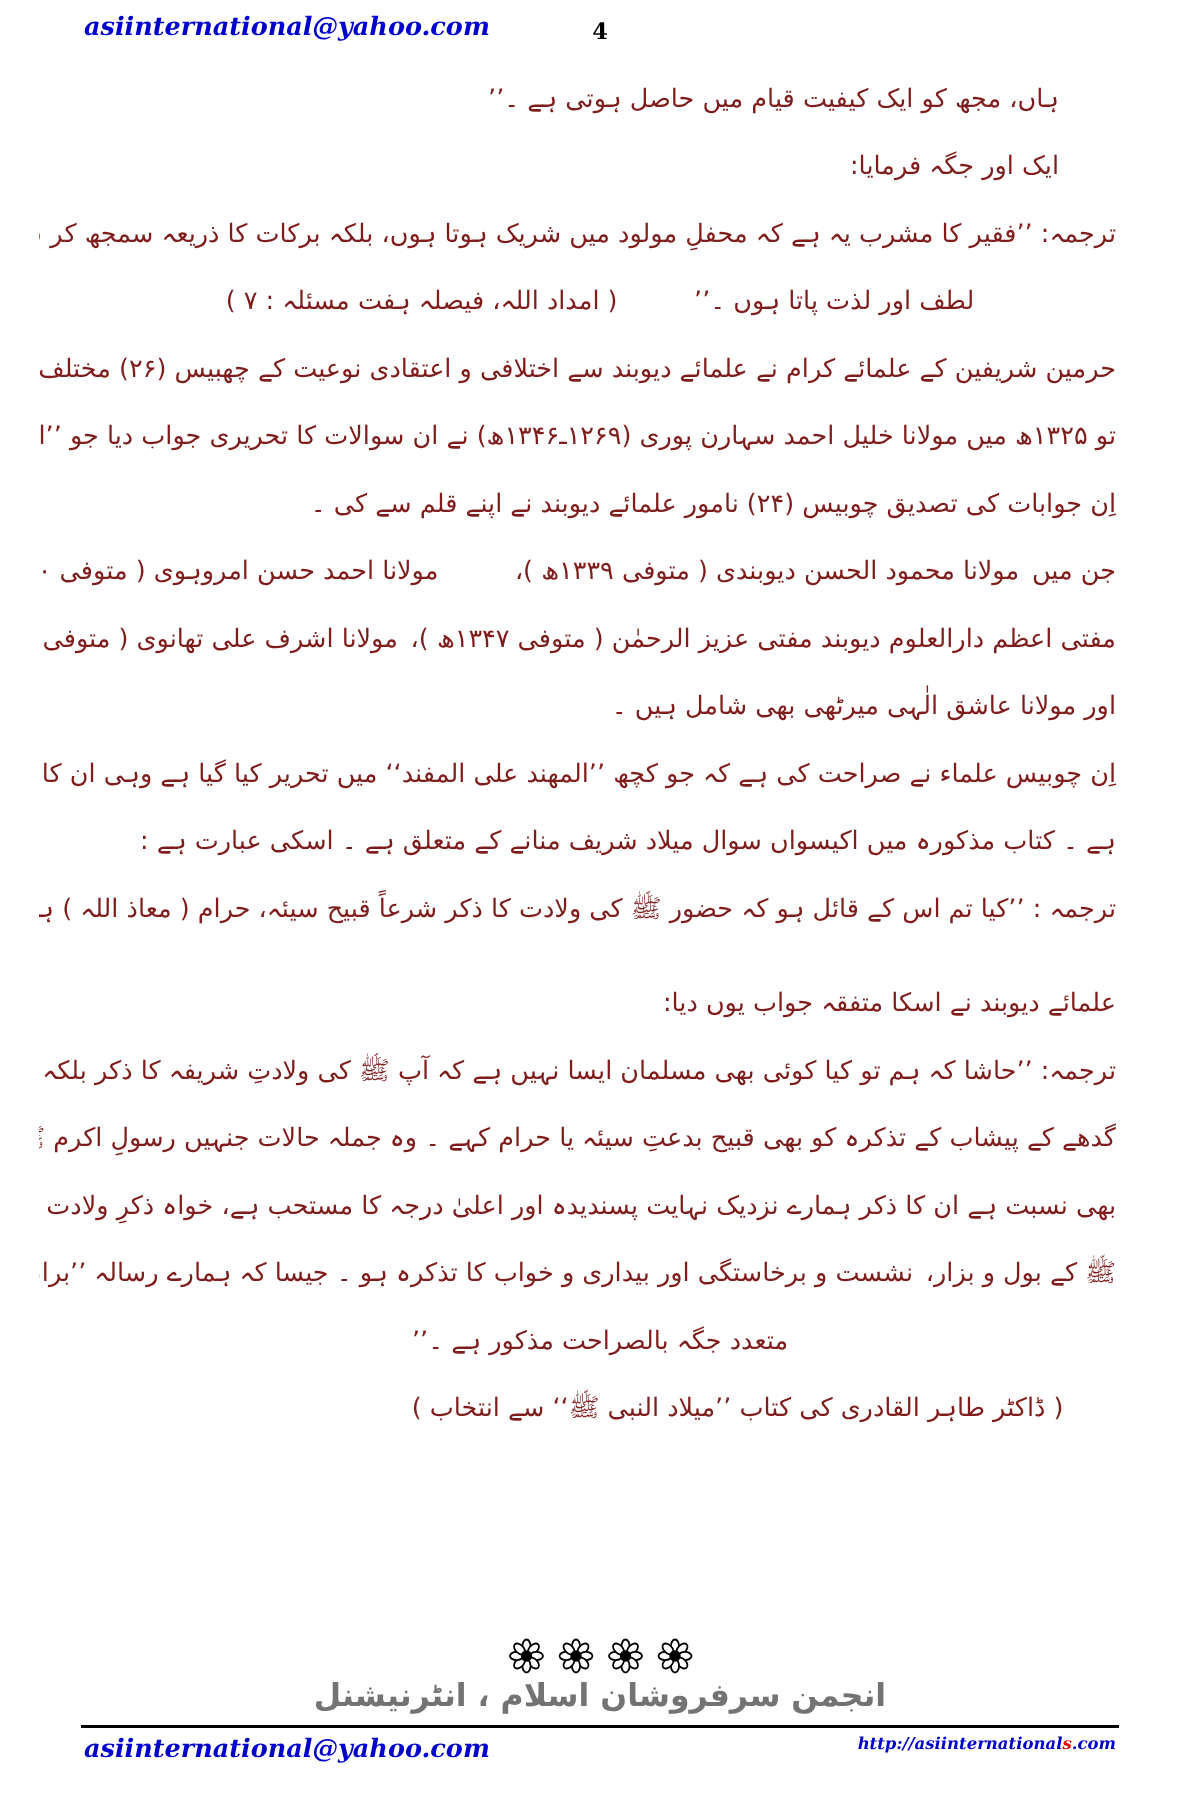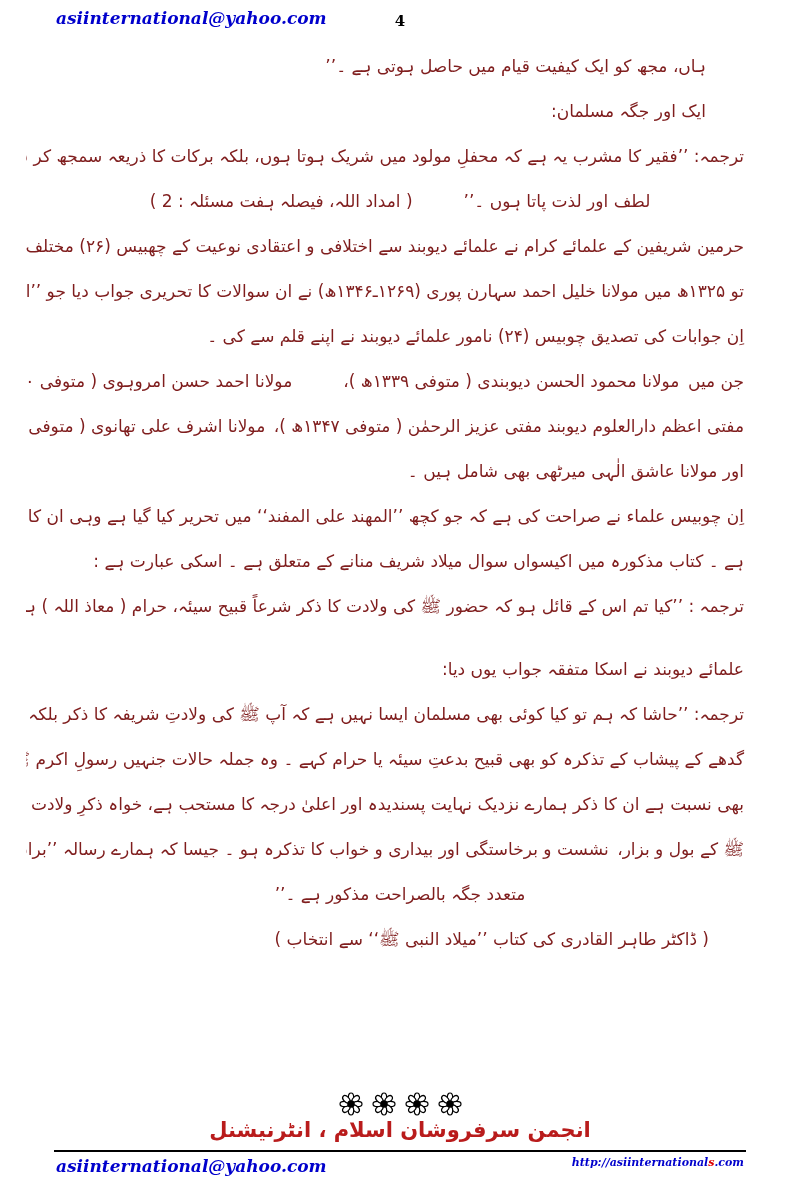--- a/index.html
+++ b/index.html
@@ -47,21 +47,21 @@
   
   .ornaments {
     position:absolute; top:1092px; left:0; right:0;
     display:flex; justify-content:center; gap:9px;
   }
   .footer-org {
     position:absolute; top:1118px; left:0; right:0;
     direction:rtl; text-align:center;
     font-weight:bold; font-size:21px;
     letter-spacing:0.5px;
-    color:#b91c1c;
+    color:#737373;
   }
   .footer-rule {
     position:absolute; top:1150px; left:28px; right:28px;
     border-top:2px solid #000;
   }
   .bottom-email {
     position:absolute; top:1156px; left:30px;
     font-family:"DejaVu Serif", serif;
     font-style:italic; font-weight:bold;
     font-size:17px; color:#0000cc;
@@ -80,23 +80,23 @@
 <body>
 
 <div class="page">
 
   <a class="top-email" href="#">asiinternational@yahoo.com</a>
 
   <div class="page-number">4</div>
 
   <div class="doc-body">
     <div class="line l-indent">ہاں، مجھ کو ایک کیفیت قیام میں حاصل ہوتی ہے ۔’’</div>
-    <div class="line l-indent">ایک اور جگہ مسلمان:</div>
+    <div class="line l-indent">ایک اور جگہ فرمایا:</div>
     <div class="line">ترجمہ: ’’فقیر کا مشرب یہ ہے کہ محفلِ مولود میں شریک ہوتا ہوں، بلکہ برکات کا ذریعہ سمجھ کر ہر سال منعقد کرتا ہوں اور قیام میں</div>
-    <div class="line l-center">لطف اور لذت پاتا ہوں ۔’’   ( امداد اللہ، فیصلہ ہفت مسئلہ : 2 )</div>
+    <div class="line l-center">لطف اور لذت پاتا ہوں ۔’’   ( امداد اللہ، فیصلہ ہفت مسئلہ : ۷ )</div>
     <div class="line">حرمین شریفین کے علمائے کرام نے علمائے دیوبند سے اختلافی و اعتقادی نوعیت کے چھبیس (۲۶) مختلف سوالات پوچھے</div>
     <div class="line">تو ۱۳۲۵ھ میں مولانا خلیل احمد سہارن پوری (۱۲۶۹ـ۱۳۴۶ھ) نے ان سوالات کا تحریری جواب دیا جو ’’المھند علی المفند‘‘ نامی</div>
     <div class="line">اِن جوابات کی تصدیق چوبیس (۲۴) نامور علمائے دیوبند نے اپنے قلم سے کی ۔</div>
     <div class="line">جن میں مولانا محمود الحسن دیوبندی ( متوفی ۱۳۳۹ھ )،   مولانا احمد حسن امروہوی ( متوفی ۱۳۳۰ھ )،</div>
     <div class="line">مفتی اعظم دارالعلوم دیوبند مفتی عزیز الرحمٰن ( متوفی ۱۳۴۷ھ )، مولانا اشرف علی تھانوی ( متوفی ۱۳۶۲ھ )</div>
     <div class="line">اور مولانا عاشق الٰہی میرٹھی بھی شامل ہیں ۔</div>
     <div class="line">اِن چوبیس علماء نے صراحت کی ہے کہ جو کچھ ’’المھند علی المفند‘‘ میں تحریر کیا گیا ہے وہی ان کا اور ان کے مشائخ کا عقیدہ</div>
     <div class="line">ہے ۔ کتاب مذکورہ میں اکیسواں سوال میلاد شریف منانے کے متعلق ہے ۔ اسکی عبارت ہے :</div>
     <div class="line">ترجمہ : ’’کیا تم اس کے قائل ہو کہ حضور ﷺ کی ولادت کا ذکر شرعاً قبیح سیئہ، حرام ( معاذ اللہ ) ہے یا اور کچھ؟‘‘</div>
     <div class="line l-gap">علمائے دیوبند نے اسکا متفقہ جواب یوں دیا:</div>

